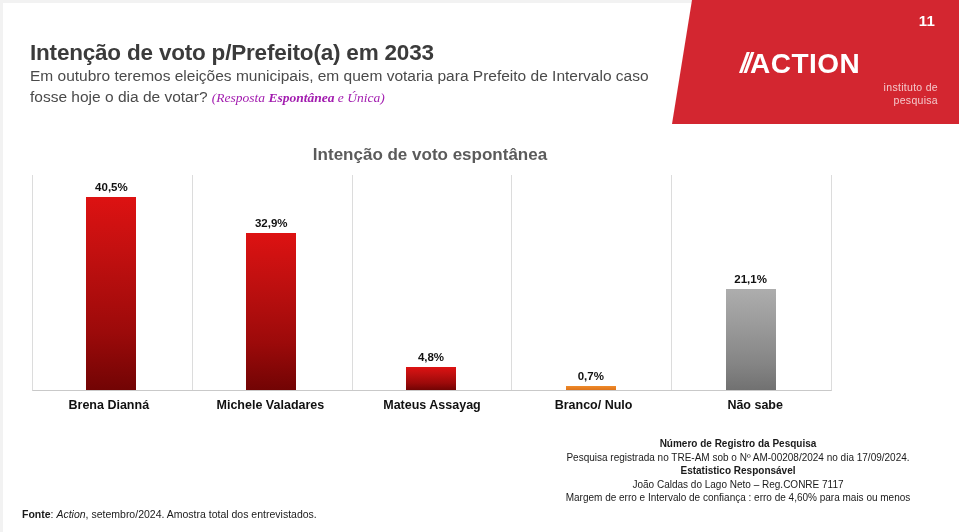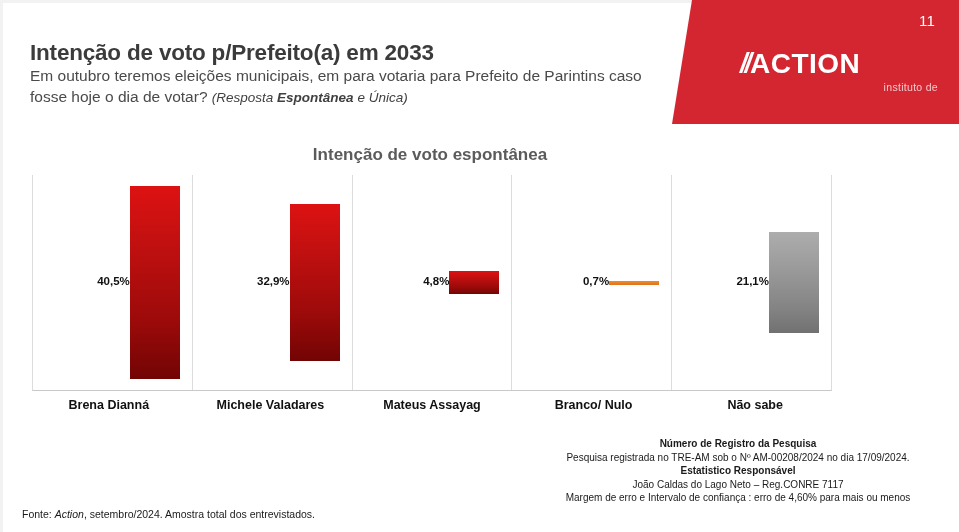--- a/index.html
+++ b/index.html
@@ -35,21 +35,21 @@
     position: absolute;
     left: 672px; top: 0;
     width: 287px; height: 124px;
     background: #d32630;
     clip-path: polygon(20px 0, 287px 0, 287px 124px, 0 124px);
   }
   #page-number {
     position: absolute;
     right: 24px; top: 12px;
     font-size: 15px;
-    font-weight: normal;
+    font-weight: bold;
     color: #ffffff;
     letter-spacing: .2px;
   }
   #brand-logo {
     position: absolute;
     left: 68px; top: 50px;
     width: 200px;
     text-align: left;
   }
   #brand-slashes {
@@ -96,21 +96,22 @@
     position: absolute;
     left: 30px; top: 65px;
     width: 625px;
     font-size: 15.5px;
     line-height: 21px;
     color: #4a4a4a;
   }
   #slide-subtitle .note {
     font-style: italic;
     font-size: 13.5px;
-    color: #404040;
+    color: #a21caf;
+    font-family: Liberation Serif, serif;
   }
   #slide-subtitle .note b { font-weight: bold; font-style: italic; }
 
   
   #chart-title {
     position: absolute;
     left: 0; top: 145px;
     width: 860px;
     text-align: center;
     font-size: 17px;
@@ -130,24 +131,24 @@
   .chart-col {
     flex: 1 1 0;
     position: relative;
     height: 100%;
     box-sizing: border-box;
     border-right: 1px solid #dcdcdc;
   }
   .chart-col:last-child { border-right: none; }
   .bar-stack {
     position: absolute;
-    left: 0; right: 12px; bottom: 0;
+    left: 0; right: 2px; bottom: 0;
     height: 100%;
     display: flex;
-    flex-direction: row;
+    flex-direction: column;
     justify-content: flex-end;
     align-items: center;
   }
   .bar-value {
     font-size: 11.5px;
     font-weight: bold;
     color: #111111;
     margin-bottom: 4px;
     white-space: nowrap;
   }
@@ -191,42 +192,43 @@
     color: #1a1a1a;
   }
   #registry-block .hdr { font-weight: bold; }
 
   #source-note {
     position: absolute;
     left: 22px; top: 508px;
     font-size: 10.5px;
     color: #1a1a1a;
   }
-  #source-note .lbl { font-weight: normal; }
+  #source-note .lbl { font-weight: bold; }
   #source-note .org { font-style: italic; }
 </style>
 </head>
 <body>
 
 <div id="slide-top-rule"></div>
 <div id="slide-left-rule"></div>
 
 <div id="brand-banner">
   <div id="page-number">11</div>
   <div id="brand-logo">
     <span id="brand-slashes">//</span><span id="brand-wordmark">ACTION</span>
     <div id="brand-tagline">
       <div>instituto de</div>
+      <div>pesquisa</div>
     </div>
   </div>
 </div>
 
 <div id="slide-title">Intenção de voto p/Prefeito(a) em 2033</div>
 
-<div id="slide-subtitle"><span>Em outubro teremos eleições municipais, em para votaria para Prefeito de Parintins caso fosse hoje o dia de votar? </span><span class="note"><span>(Resposta </span><b>Espontânea</b><span> e Única)</span></span></div>
+<div id="slide-subtitle"><span>Em outubro teremos eleições municipais, em quem votaria para Prefeito de Intervalo caso fosse hoje o dia de votar? </span><span class="note"><span>(Resposta </span><b>Espontânea</b><span> e Única)</span></span></div>
 
 <div id="chart-title">Intenção de voto espontânea</div>
 
 <div id="chart-area">
   <div class="chart-col">
     <div class="bar-stack">
       <div class="bar-value">40,5%</div>
       <div class="bar red" style="height: 193.5px;"></div>
     </div>
   </div>

